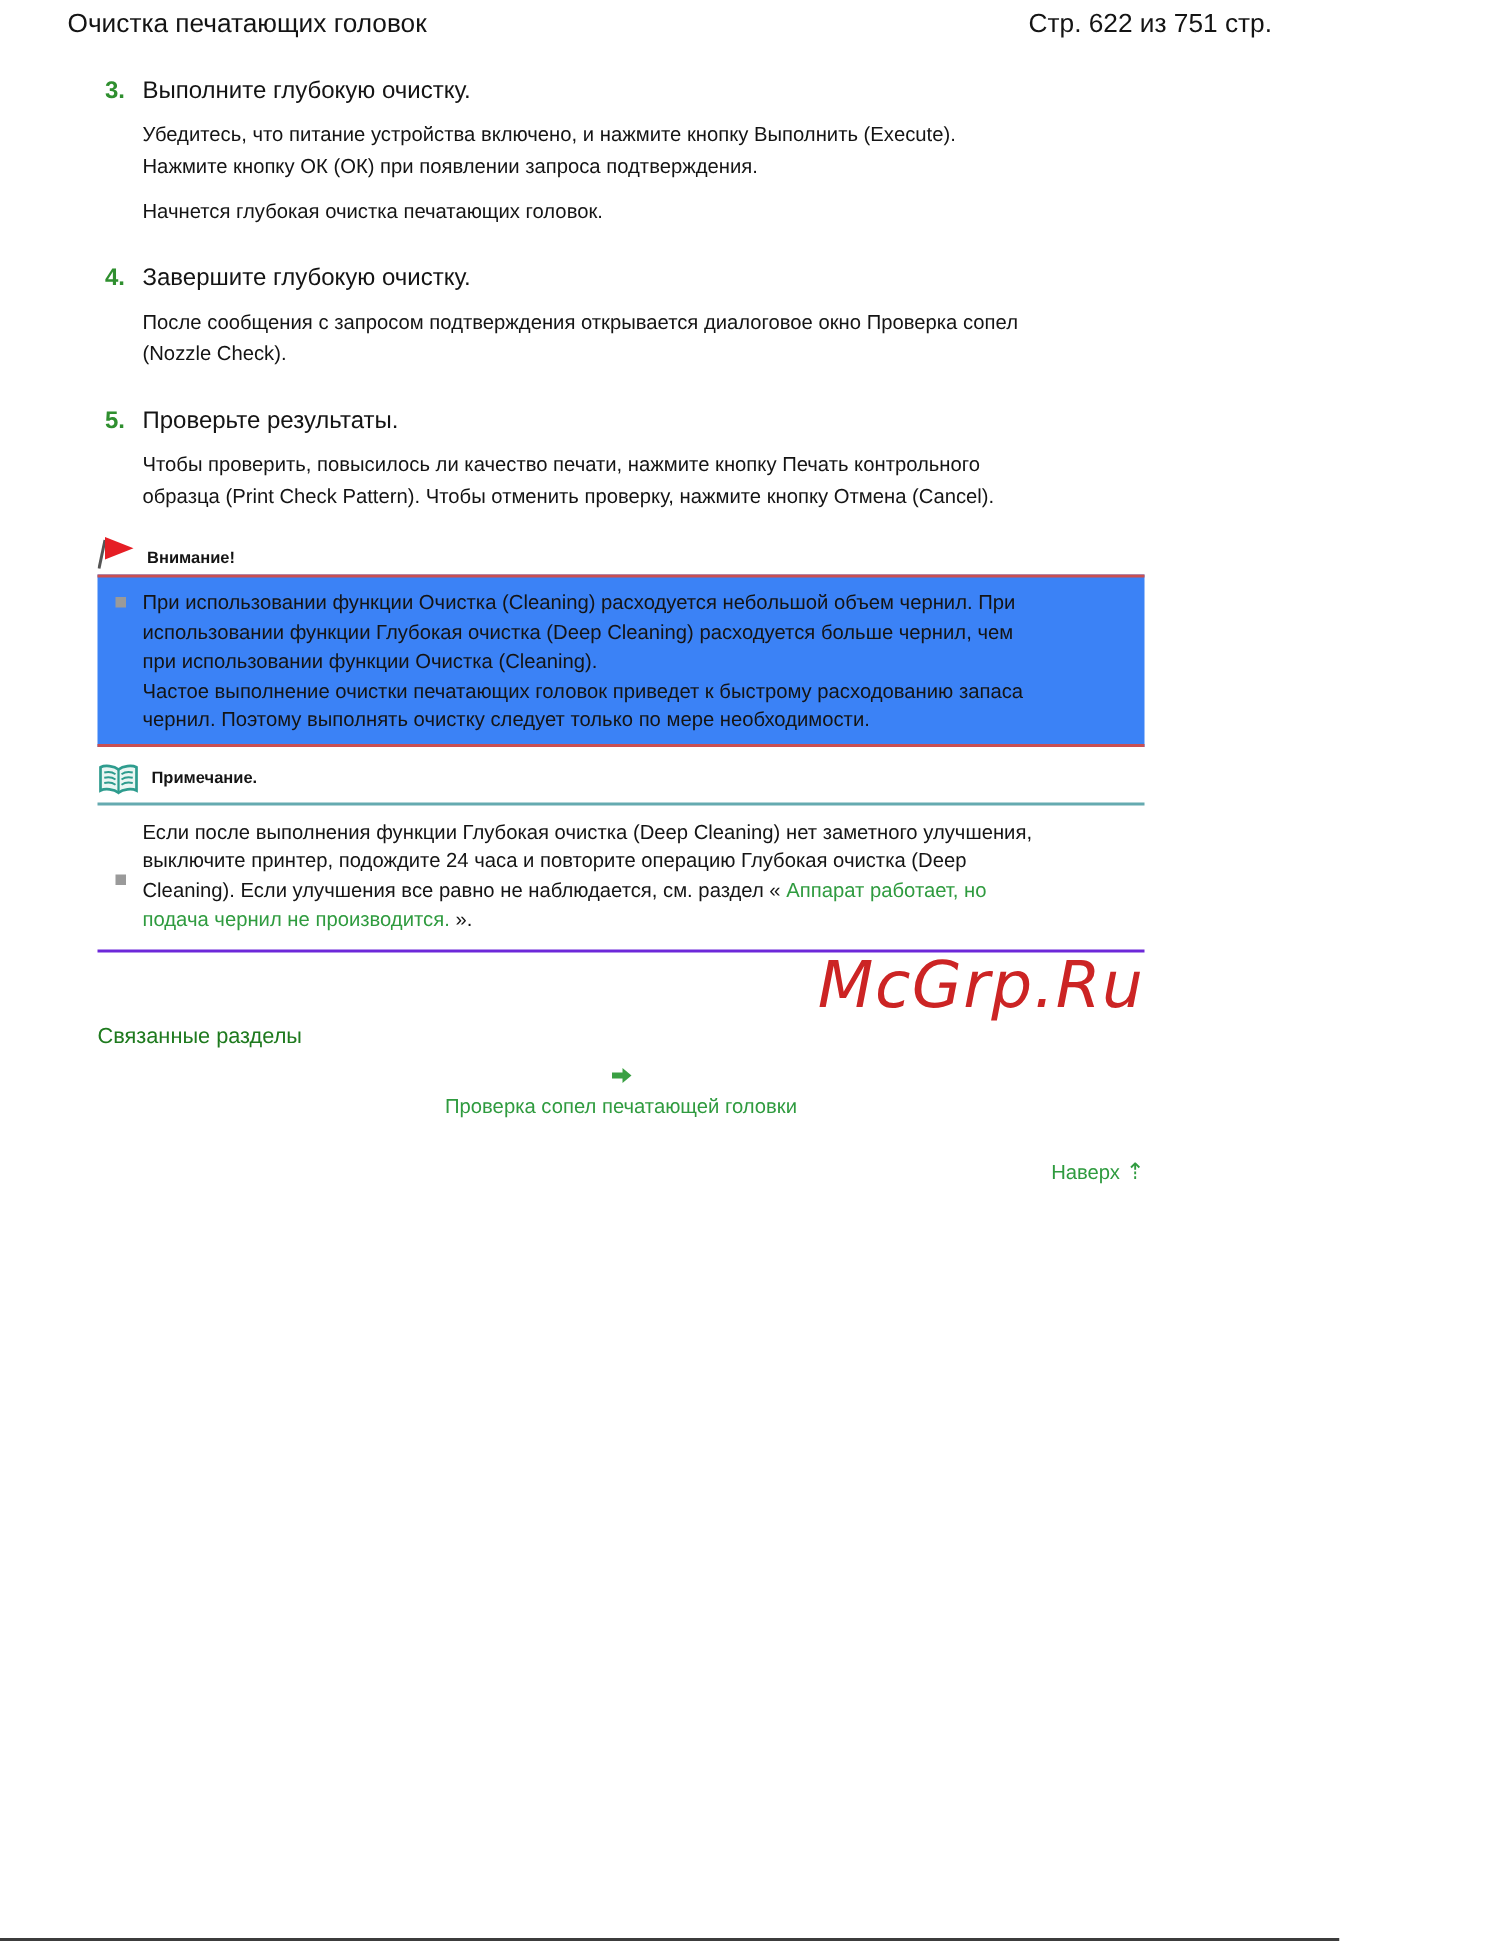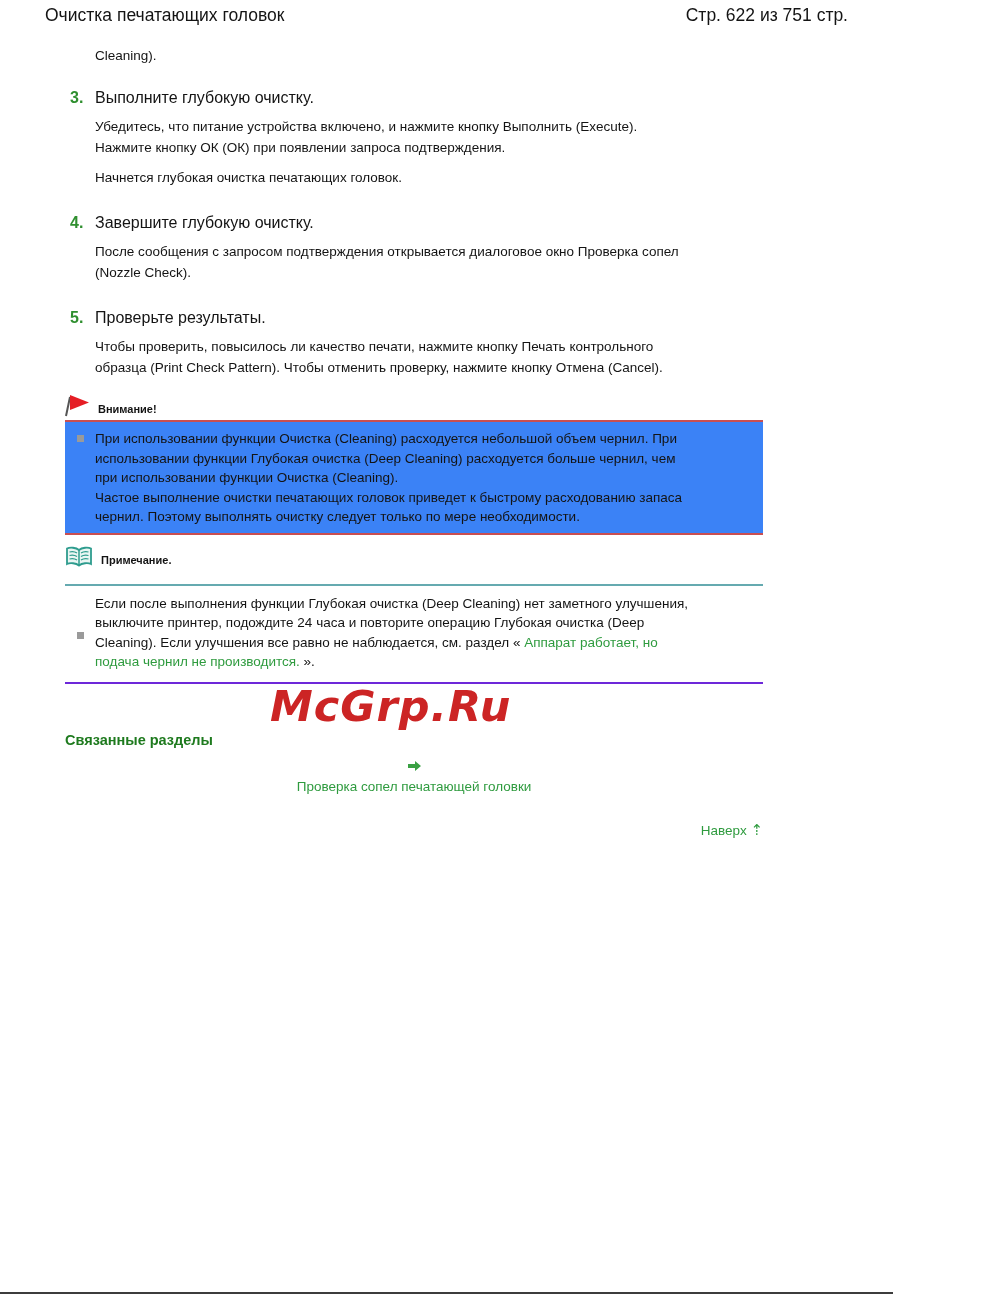--- a/index.html
+++ b/index.html
@@ -14,47 +14,46 @@
   .step-num{color:#2f8f2f;font-weight:bold;width:25px;flex:none;}
   .step-title{color:#141414;}
   .body-text{margin:9px 0 0 30px;line-height:21px;white-space:pre-line;}
   .warn-head{display:flex;align-items:flex-end;gap:7px;margin:15px 0 3px 0;}
   .sec-title{font-size:11px;font-weight:bold;padding-bottom:2px;}
   .warn-box{background:#3b82f6;border-top:2px solid #c94f52;border-bottom:2px solid #c94f52;
             padding:7px 16px 6px 12px;display:flex;}
   .sq-bullet{flex:none;width:7px;height:7px;background:#9a9a9a;margin:6px 11px 0 0;}
   .warn-text p{margin:0;line-height:19.5px;white-space:pre-line;}
   .note{margin-top:11px;}
-  .note-head{display:flex;align-items:flex-end;gap:8px;padding-bottom:16px;border-bottom:2px solid #65aab0;}
+  .note-head{display:flex;align-items:center;gap:8px;padding-bottom:4px;border-bottom:2px solid #65aab0;}
   .note-body{display:flex;padding:8px 16px 10px 12px;border-bottom:2px solid #6d28d9;align-items:center;}
   .note-text{line-height:19.5px;white-space:pre-line;}
   .green-link{color:#2f9b3f;text-decoration:none;cursor:pointer;}
-  .watermark{padding-left:205px;text-align:left;margin-top:2px;
-             font-family:"DejaVu Sans",sans-serif;font-style:italic;font-weight:bold;
+  .watermark{padding-left:205px;text-align:right;margin-top:2px;
+             font-family:"DejaVu Sans",sans-serif;font-style:italic;font-weight:normal;
              font-size:43px;line-height:40px;color:#cc2424;letter-spacing:1px;}
-  .related-heading{margin-top:6px;font-size:14.5px;font-weight:bold;color:#1e7a1e;}
+  .related-heading{margin-top:6px;font-size:14.5px;font-weight:normal;color:#1e7a1e;}
   .related-row{margin-top:11px;display:flex;align-items:center;gap:6px;flex-direction:column;}
   .top-row{margin-top:27px;text-align:right;font-size:13.5px;}
   .up-glyph{font-family:"DejaVu Sans",sans-serif;font-size:15px;}
   .icon{display:inline-flex;flex:none;}
   .bottom-line{position:absolute;left:0;right:0;bottom:0;border-top:2px solid #3c3c3c;}
 </style>
 </head>
 <body>
 
 <div class="page">
 
   <header class="header">
     <div>Очистка печатающих головок</div>
     <div>Стр. 622 из 751 стр.</div>
   </header>
 
   <main class="content">
 
-    <p class="fragment">Cleaning).</p>
 
     <section class="step">
       <div class="step-head">
         <span class="step-num">3.</span>
         <span class="step-title">Выполните глубокую очистку.</span>
       </div>
       <p class="body-text">Убедитесь, что питание устройства включено, и нажмите кнопку Выполнить (Execute).
 Нажмите кнопку ОК (ОК) при появлении запроса подтверждения.</p>
       <p class="body-text">Начнется глубокая очистка печатающих головок.</p>
     </section>

